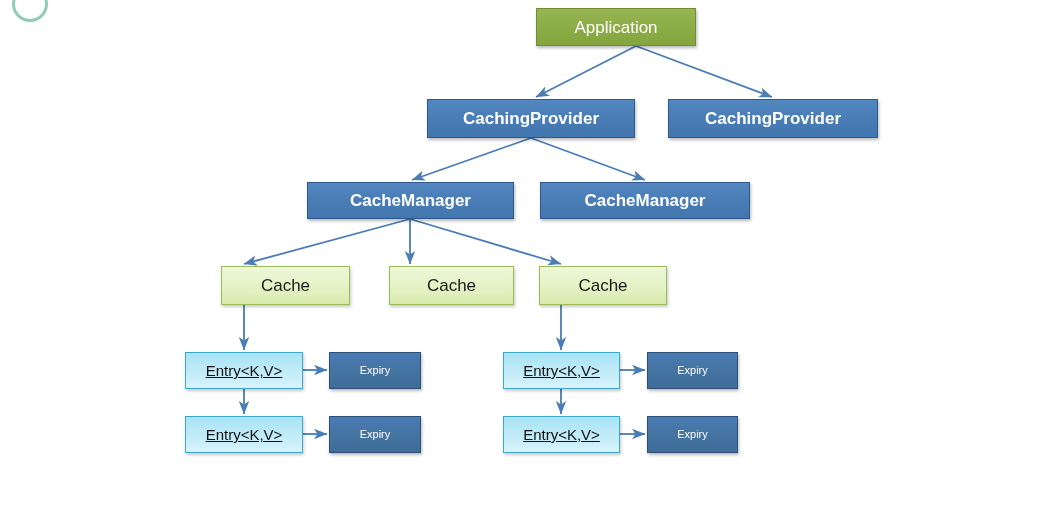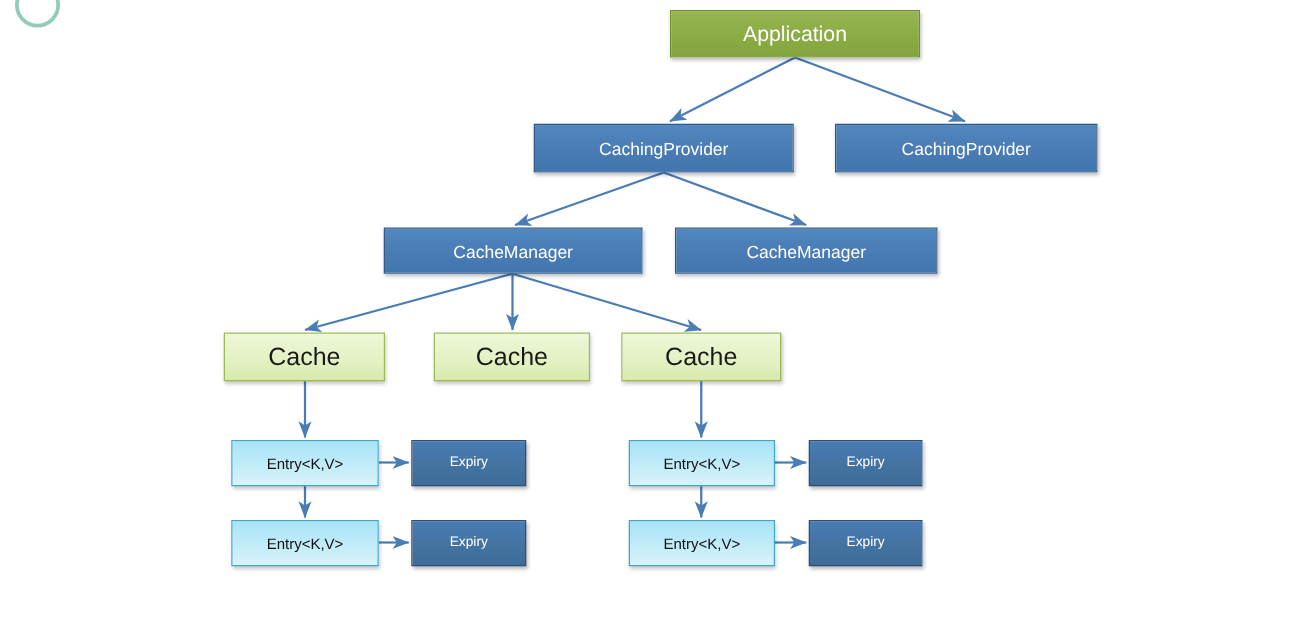--- a/index.html
+++ b/index.html
@@ -44,38 +44,41 @@
     color: #ffffff;
     font-size: 17px;
     box-shadow: 1px 2px 3px rgba(0,0,0,0.28);
   }
   
   .node.blue {
     background: linear-gradient(to bottom, #5287bf 0%, #4a7cb5 50%, #4276ae 100%);
     border: 1px solid #2f5party;
     border: 1px solid #31598c;
     color: #ffffff;
-    font-size: 14px;
+    font-size: 17px;
     box-shadow: 1px 2px 3px rgba(0,0,0,0.28);
+    font-weight: bold;
   }
   
   .node.lightgreen {
     background: linear-gradient(to bottom, #eef7d9 0%, #e3f1c2 60%, #d8eaad 100%);
     border: 1px solid #9bbb59;
     color: #1a1a1a;
-    font-size: 20px;
+    font-size: 17px;
     box-shadow: 1px 2px 3px rgba(0,0,0,0.22);
+    margin-left: 42px;
   }
   
   .node.cyan {
     background: linear-gradient(to bottom, #a8e4f5 0%, #bdeaf8 45%, #d8f3fb 100%);
     border: 1px solid #3fa9c9;
     color: #111111;
-    font-size: 12px;
+    font-size: 15px;
     box-shadow: 1px 2px 3px rgba(0,0,0,0.22);
+    text-decoration: underline;
   }
   
   .node.darkblue {
     background: linear-gradient(to bottom, #4a7cb5 0%, #44739f 55%, #3f6c99 100%);
     border: 1px solid #2c4f77;
     color: #ffffff;
     font-size: 11px;
     box-shadow: 1px 2px 3px rgba(0,0,0,0.28);
   }
   .logo-arc {
@@ -116,21 +119,21 @@
         <line x1="244" y1="389" x2="244" y2="414" stroke="#4a7cb5" stroke-width="1.8" marker-end="url(#arrowhead)"></line>
         <line x1="303" y1="434" x2="327" y2="434" stroke="#4a7cb5" stroke-width="1.8" marker-end="url(#arrowhead)"></line>
         <line x1="561" y1="305" x2="561" y2="350" stroke="#4a7cb5" stroke-width="1.8" marker-end="url(#arrowhead)"></line>
         <line x1="620" y1="370" x2="645" y2="370" stroke="#4a7cb5" stroke-width="1.8" marker-end="url(#arrowhead)"></line>
         <line x1="561" y1="389" x2="561" y2="414" stroke="#4a7cb5" stroke-width="1.8" marker-end="url(#arrowhead)"></line>
         <line x1="620" y1="434" x2="645" y2="434" stroke="#4a7cb5" stroke-width="1.8" marker-end="url(#arrowhead)"></line>
       </g>
   </svg>
 
   <div id="node-layer">
-      <div class="node app" style="left: 536px; top: 8px; width: 200px; height: 38px;">
+      <div class="node app" style="left: 536px; top: 8px; width: 160px; height: 38px;">
         <span>Application</span>
       </div>
       <div class="node blue" style="left: 427px; top: 99px; width: 208px; height: 39px;">
         <span>CachingProvider</span>
       </div>
       <div class="node blue" style="left: 668px; top: 99px; width: 210px; height: 39px;">
         <span>CachingProvider</span>
       </div>
       <div class="node blue" style="left: 307px; top: 182px; width: 207px; height: 37px;">
         <span>CacheManager</span>

